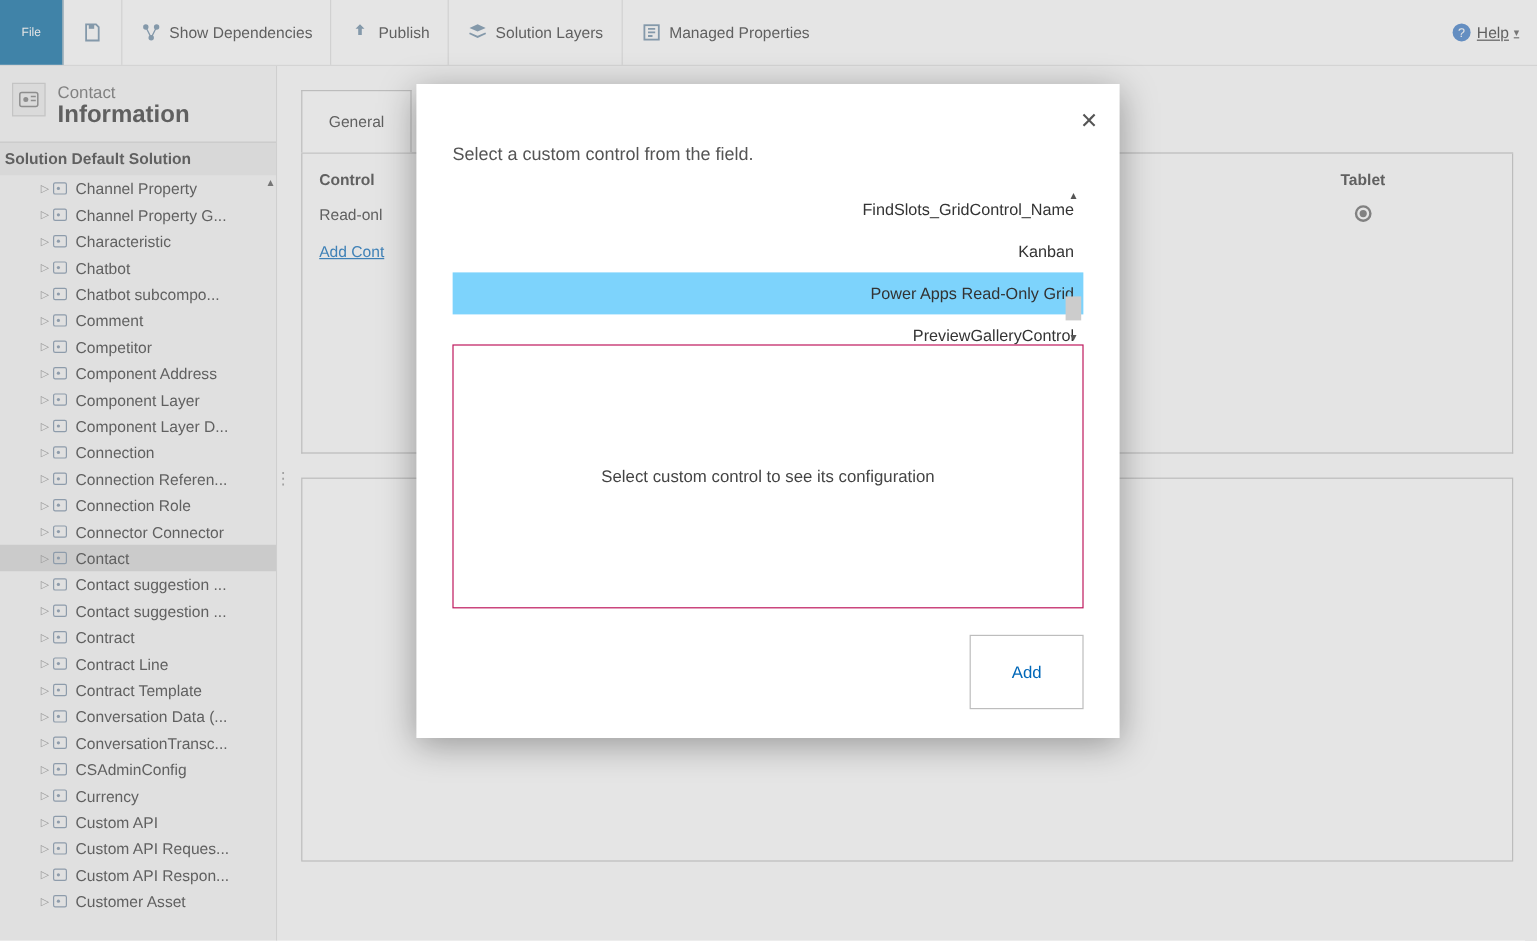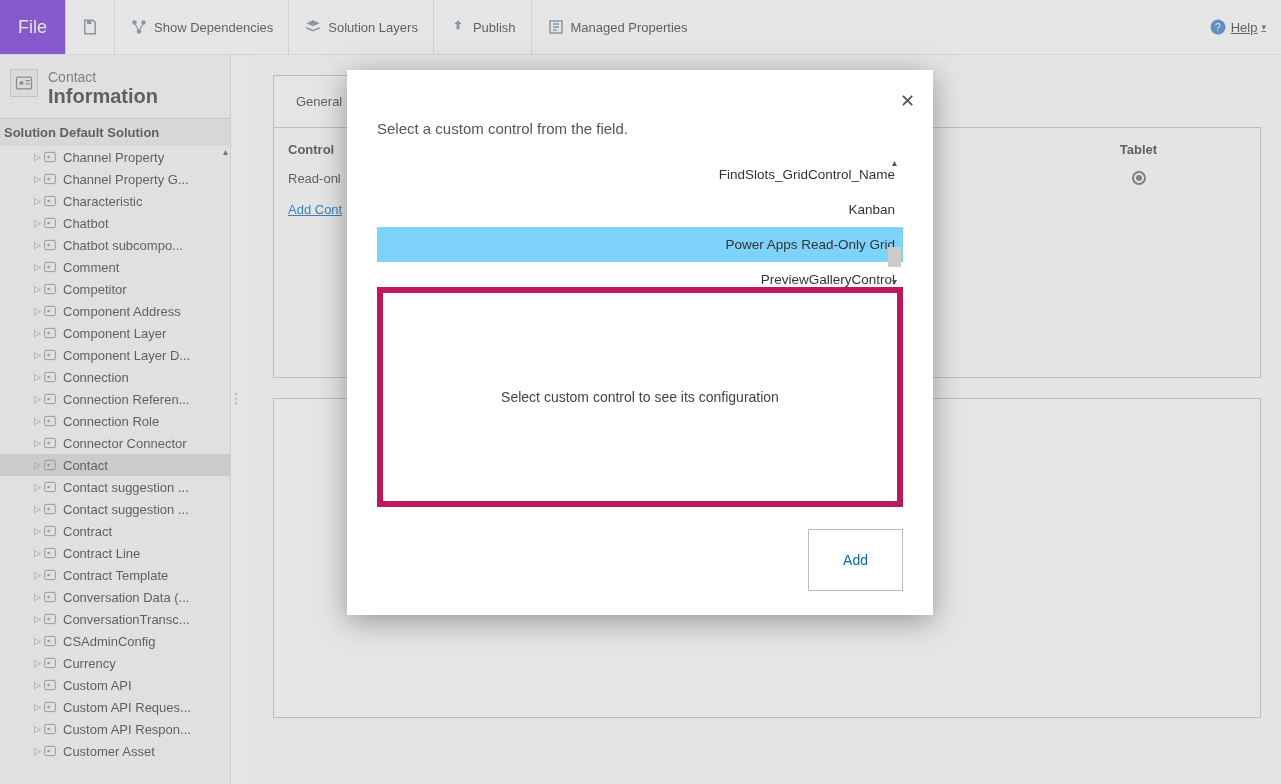--- a/index.html
+++ b/index.html
@@ -1,26 +1,26 @@
 <!DOCTYPE html>
 <html><head>
 <meta charset="utf-8">
 <style>
 * { margin:0; padding:0; box-sizing:border-box; }
 body { font-family:"Segoe UI",Arial,sans-serif; font-size:13px; color:#333; background:#fff; overflow:hidden; width:1281px; height:784px; position:relative; }
 
 
 .toolbar { height:55px; background:#fff; display:flex; align-items:center; padding:0; border-bottom:1px solid #e5e5e5; }
-.file-btn { background:#6d28d9; color:#fff; padding:8px 18px; height:100%; display:flex; align-items:center; font-size:18px; border-right:1px solid #ccc; }
+.file-btn { background:#0369a1; color:#fff; padding:8px 18px; height:100%; display:flex; align-items:center; font-size:10px; border-right:1px solid #ccc; }
 .tb-group { display:flex; align-items:center; gap:6px; padding:0 15px; height:100%; border-right:1px solid #e0e0e0; }
 .help-link { margin-left:auto; padding:0 15px; display:flex; align-items:center; gap:4px; }
 .help-link span{ text-decoration:underline; }
 
 
-.body-wrap { display:flex; height:calc(100% - 55px);gap:22px; }
+.body-wrap { display:flex; height:calc(100% - 55px); }
 
 
 .head-strip { padding:14px 10px 10px; display:flex; gap:10px; align-items:flex-start; border-bottom:1px solid #ccc; background:#f7f7f7; }
 .head-strip .hicon { width:28px; height:28px; background:#eee; border:1px solid #ccc; display:flex; align-items:center; justify-content:center; }
 .head-strip .sub { font-size:14px; color:#666; }
 .head-strip .ttl { font-size:20px; font-weight:600; color:#333; }
 
 
 .sidebar { width:231px; background:#f7f7f7; border-right:1px solid #ddd; display:flex; flex-direction:column; overflow:hidden; }
 .solution-label { font-weight:600; padding:6px 4px 6px 4px; background:#ececec; }
@@ -61,21 +61,21 @@
 .modal .close{ position:absolute; top:20px; right:18px; font-size:18px; color:#555; cursor:pointer; }
 .modal h1{ color:#0067b8; font-size:28px; font-weight:400; }
 .modal .subt{ color:#555; font-size:15px; margin-top:22px; }
 .list-box { margin-top:20px; height:130px; position:relative; }
 .list-inner{ height:100%; overflow:hidden;text-align:right; }
 .list-row { padding:10px 8px; font-size:13.5px; }
 .list-row.hl { background:#7dd3fc; }
 .list-scroll { position:absolute; right:0; top:0; width:17px; height:100%; display:flex; flex-direction:column; justify-content:space-between; align-items:center; }
 .list-scroll .thumb{ width:13px; height:20px; background:#ccc; position:absolute; top:90px; right:2px; }
 .list-scroll span{color:#555;font-size:10px;}
-.cfg { margin-top:0; flex:1; border:6px solid #be185d; display:flex; align-items:center; justify-content:center; color:#444; font-size:14px; }
+.cfg { margin-top:0; flex:1; border:1px solid #be185d; display:flex; align-items:center; justify-content:center; color:#444; font-size:14px; }
 .btn-row { display:flex; justify-content:flex-end; margin-top:22px; }
 .btn-row button{ padding:22px 34px; border:1px solid #bdbdbd; background:#fff; color:#0067b8; font-size:14px; }
 
 
 .svg16{width:18px;height:18px;fill:#6b8aa5}
 </style>
 </head>
 <body>
 
 <div class="toolbar">
@@ -90,30 +90,30 @@
     <svg class="svg16" viewBox="0 0 24 24">
         <circle cx="6" cy="6" r="3"></circle>
         <circle cx="18" cy="6" r="3"></circle>
         <circle cx="12" cy="18" r="3"></circle>
         <path d="M6 6l6 12 6-12" fill="none" stroke="#6b8aa5" stroke-width="1.5"></path>
       </svg>
     <span>Show Dependencies</span>
   </div>
   <div class="tb-group">
     <svg class="svg16" viewBox="0 0 24 24">
+        <path d="M12 3l5 5h-3v7h-4V8H7z"></path>
+      </svg>
+    <span>Publish</span>
+  </div>
+  <div class="tb-group">
+    <svg class="svg16" viewBox="0 0 24 24">
         <path d="M3 7l9-4 9 4-9 4z"></path>
         <path d="M3 13l9 4 9-4" fill="none" stroke="#6b8aa5" stroke-width="2"></path>
       </svg>
     <span>Solution Layers</span>
-  </div>
-  <div class="tb-group">
-    <svg class="svg16" viewBox="0 0 24 24">
-        <path d="M12 3l5 5h-3v7h-4V8H7z"></path>
-      </svg>
-    <span>Publish</span>
   </div>
   <div class="tb-group" style="border:none">
     <svg class="svg16" viewBox="0 0 24 24">
         <rect x="4" y="4" width="16" height="16" fill="none" stroke="#6b8aa5" stroke-width="2"></rect>
         <path d="M8 8h8M8 12h8M8 16h5" stroke="#6b8aa5" stroke-width="2"></path>
       </svg>
     <span>Managed Properties</span>
   </div>
   <div class="help-link">
     <svg class="svg16" viewBox="0 0 24 24">

